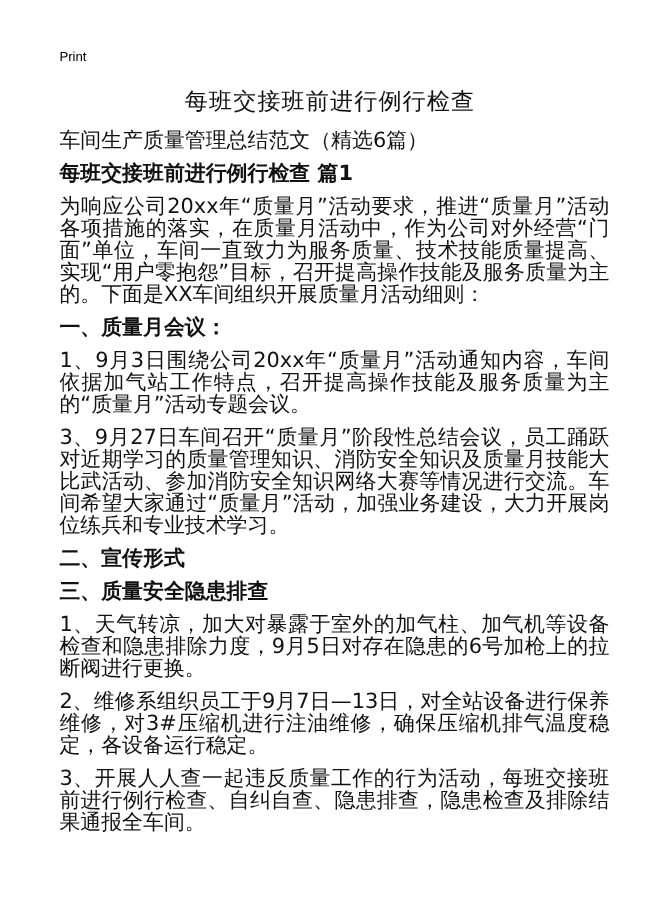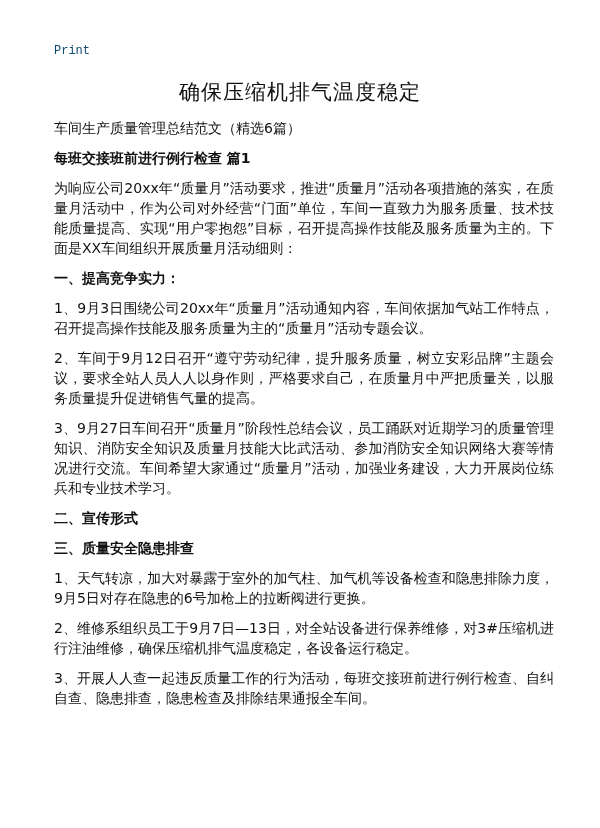--- a/index.html
+++ b/index.html
@@ -3,50 +3,49 @@
   <meta charset="utf-8">
   <style>
     html, body { margin: 0; padding: 0; background: #ffffff; }
     body {
       width: 600px; height: 828px; position: relative; overflow: hidden;
       color: #111111;
       font-family: "DejaVu Sans", "Liberation Sans", sans-serif;
     }
     .print-label {
       position: absolute; left: 54px; top: 44px;
-      font-family: Liberation Mono, monospace;
-      font-size: 12px; color: #0c4a6e;
+      font-family: Liberation Sans, sans-serif;
+      font-size: 12px; color: #000000;
     }
     .doc-title {
       position: absolute; left: 0; top: 78px; width: 600px;
       text-align: center; font-size: 21px; font-weight: normal; margin: 0;
       letter-spacing: 1px;
     }
     .content {
       position: absolute; left: 54px; top: 118px; width: 500px;
-      font-size: 14px; line-height: 20px;
+      font-size: 19px; line-height: 20px;
     }
     .subtitle { margin: 0 0 10px 0; }
     .section-heading { margin: 0 0 10px 0; font-weight: bold; }
     .para { margin: 0 0 10px 0; text-align: justify; }
   </style>
 </head>
 <body>
 
 <div class="print-label">Print</div>
-<h1 class="doc-title">确保压缩机排气温度稳定</h1>
+<h1 class="doc-title">每班交接班前进行例行检查</h1>
 
 <div class="content">
   <p class="subtitle">车间生产质量管理总结范文（精选6篇）</p>
   <p class="section-heading">每班交接班前进行例行检查 篇1</p>
   <p class="para">为响应公司20xx年“质量月”活动要求，推进“质量月”活动各项措施的落实，在质量月活动中，作为公司对外经营“门面”单位，车间一直致力为服务质量、技术技能质量提高、实现“用户零抱怨”目标，召开提高操作技能及服务质量为主的。下面是XX车间组织开展质量月活动细则：</p>
 
-  <p class="section-heading">一、提高竞争实力：</p>
+  <p class="section-heading">一、质量月会议：</p>
   <p class="para">1、9月3日围绕公司20xx年“质量月”活动通知内容，车间依据加气站工作特点，召开提高操作技能及服务质量为主的“质量月”活动专题会议。</p>
-  <p class="para">2、车间于9月12日召开“遵守劳动纪律，提升服务质量，树立安彩品牌”主题会议，要求全站人员人人以身作则，严格要求自己，在质量月中严把质量关，以服务质量提升促进销售气量的提高。</p>
   <p class="para">3、9月27日车间召开“质量月”阶段性总结会议，员工踊跃对近期学习的质量管理知识、消防安全知识及质量月技能大比武活动、参加消防安全知识网络大赛等情况进行交流。车间希望大家通过“质量月”活动，加强业务建设，大力开展岗位练兵和专业技术学习。</p>
 
   <p class="section-heading">二、宣传形式</p>
 
   <p class="section-heading">三、质量安全隐患排查</p>
   <p class="para">1、天气转凉，加大对暴露于室外的加气柱、加气机等设备检查和隐患排除力度，9月5日对存在隐患的6号加枪上的拉断阀进行更换。</p>
   <p class="para">2、维修系组织员工于9月7日—13日，对全站设备进行保养维修，对3#压缩机进行注油维修，确保压缩机排气温度稳定，各设备运行稳定。</p>
   <p class="para">3、开展人人查一起违反质量工作的行为活动，每班交接班前进行例行检查、自纠自查、隐患排查，隐患检查及排除结果通报全车间。</p>
 </div>
 

